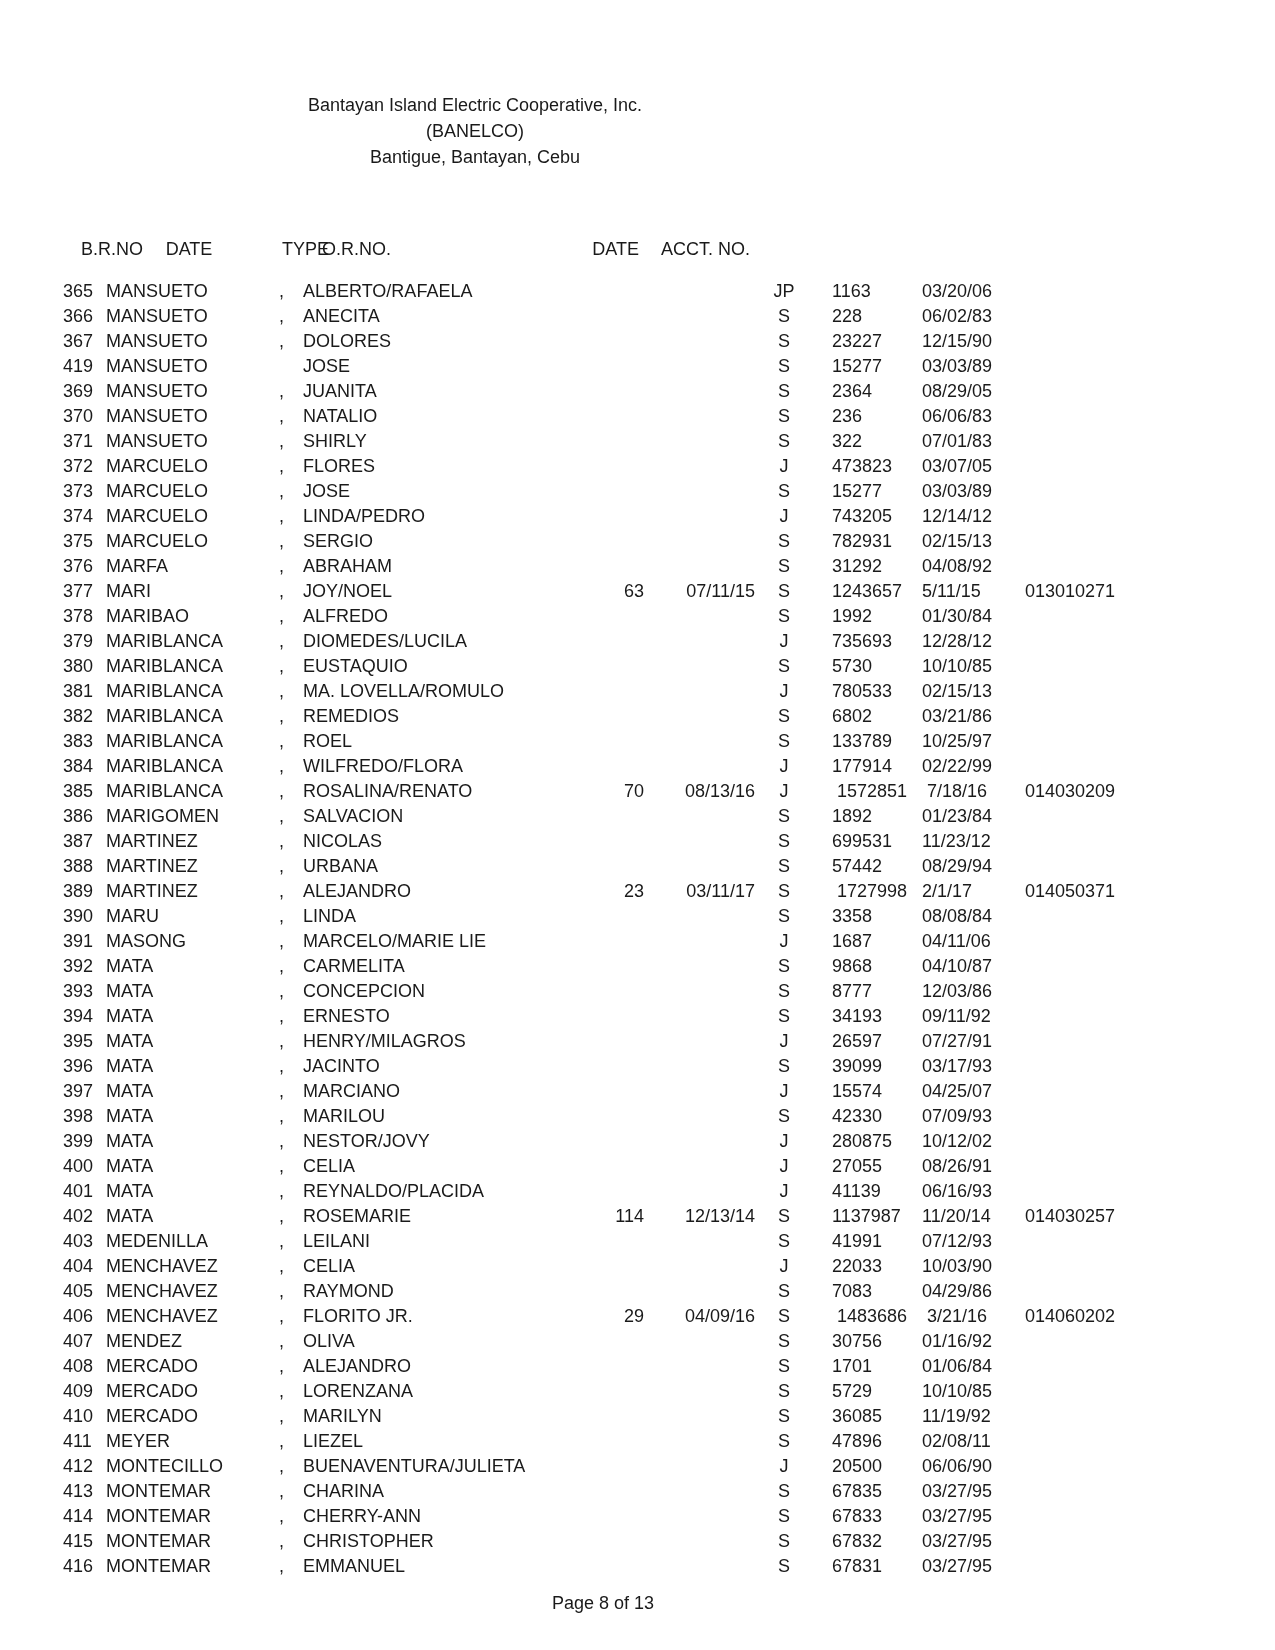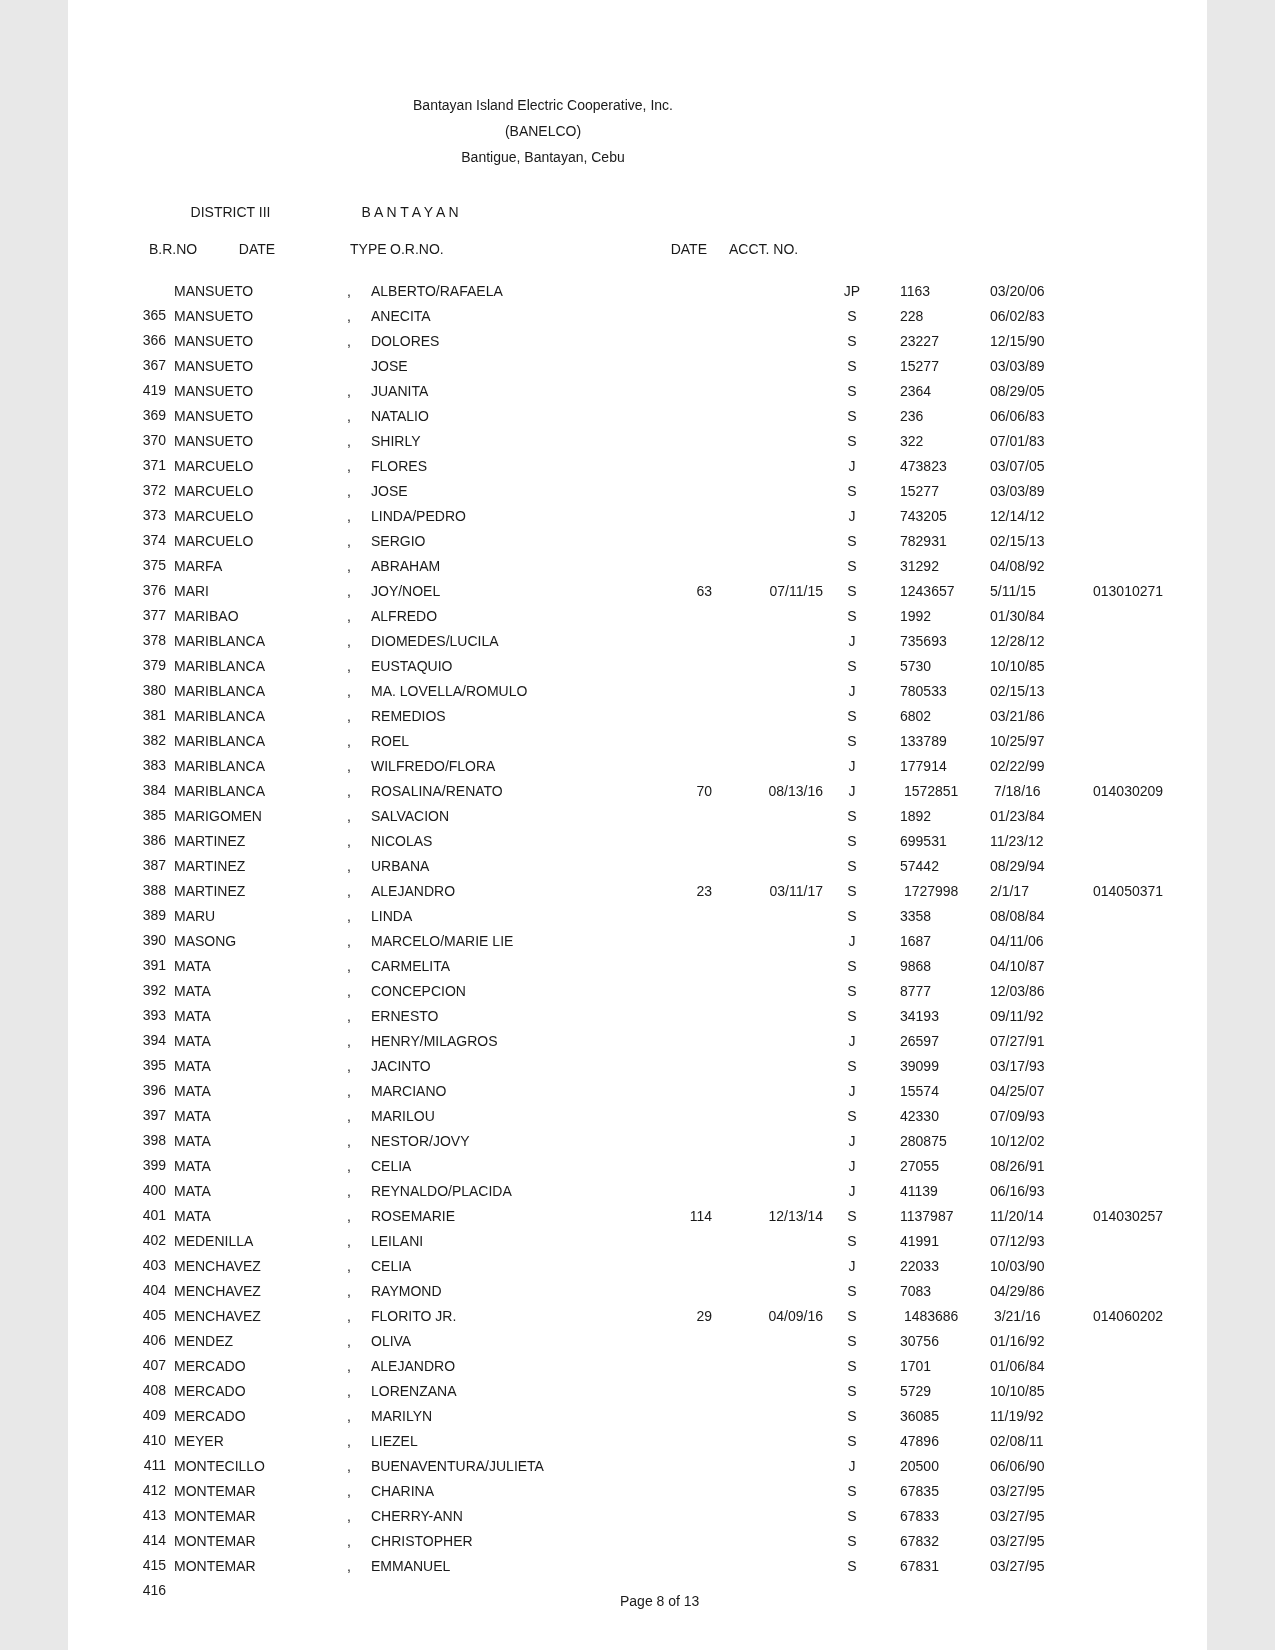--- a/index.html
+++ b/index.html
@@ -1,22 +1,22 @@
 <!DOCTYPE html>
 <html><head>
 <meta charset="utf-8">
 <style>
   html, body { margin: 0; padding: 0; background: #e8e8e8; }
   .page {
     position: relative;
-    width: 1139px;
+    width: 1275px;
     height: 1650px;
     background: #ffffff;
     font-family: "Liberation Sans", sans-serif;
-    font-size: 14px;
+    font-size: 18px;
     color: #1a1a1a;
     overflow: hidden;
     margin: 0 auto;
   }
   .center-block {
     position: absolute;
     top: 92px;
     left: 0;
     width: 950px;
     text-align: center;
@@ -29,21 +29,21 @@
   .grid {
     display: grid;
     grid-template-columns: 38px 176px 26px 262px 79px 111px 58px 109px 86px 132px;
     margin-left: 63px;
     white-space: pre;
     line-height: 25px;
   }
   .table-header { position: absolute; top: 237px; left: 0; right: 0; }
   .rows { position: absolute; top: 279px; left: 0; right: 0; }
   .row { height: 25px; }
-  .c-num     { text-align: right; padding-right: 3px; margin-top: 24px; }
+  .c-num     { text-align: left; padding-right: 3px; }
   .c-surname { padding-left: 5px; }
   .c-comma   { padding-left: 2px; }
   .c-brno    { text-align: right; }
   .c-brdate  { text-align: right; }
   .c-type    { text-align: center; }
   .c-orno    { padding-left: 19px; }
   .c-ordate  { }
   .c-acct    { padding-left: 17px; }
   .c-members { grid-column: 1 / span 4; padding-left: 44px; }
   .h-brno    { position: relative; left: 18px; text-align: right; }
@@ -56,23 +56,20 @@
 <body>
 
 <div class="page">
 
   <div class="center-block">
     <div>Bantayan Island Electric Cooperative, Inc.</div>
     <div>(BANELCO)</div>
     <div>Bantigue, Bantayan, Cebu</div>
   </div>
 
-  <div class="district-line">
-    <span class="district-label">DISTRICT III</span><span>B A N T A Y A N</span>
-  </div>
 
 
   <div class="table-header grid">
     <div class="c-brno h-brno">B.R.NO</div>
     <div class="c-brdate h-brdate">DATE</div>
     <div class="c-type h-type">TYPE</div>
     <div class="c-orno">O.R.NO.</div>
     <div class="c-ordate h-ordate">DATE</div>
     <div class="c-acct">ACCT. NO.</div>
   </div>

